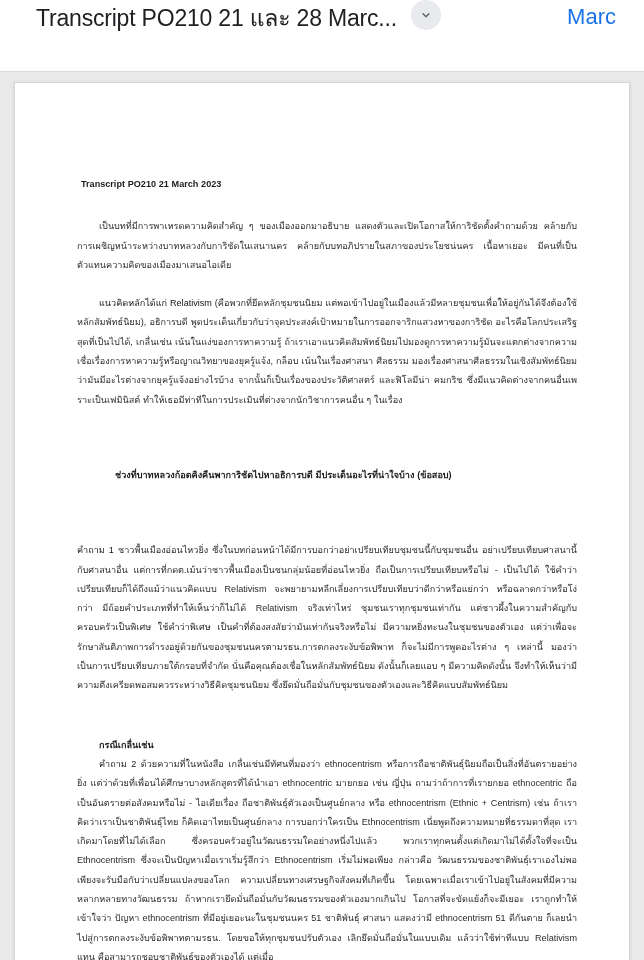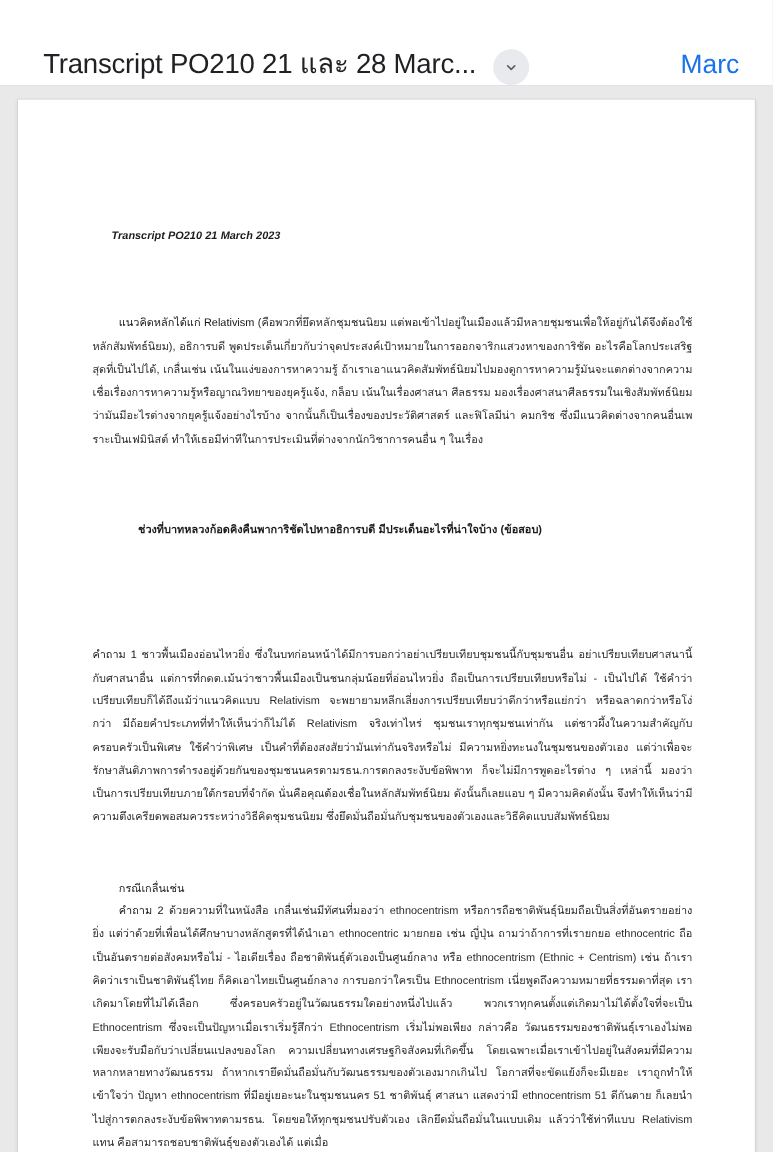--- a/index.html
+++ b/index.html
@@ -13,21 +13,21 @@
     font-family: "Liberation Sans", "DejaVu Sans", sans-serif;
     -webkit-font-smoothing: antialiased;
   }
 
   
   #topbar {
     position: relative;
     height: 72px;
     background: #ffffff;
     display: flex;
-    align-items: flex-end;
+    align-items: flex-start;
     padding: 0 20px 0 36px;
     border-bottom: 1px solid #dadce0;
   }
   #doc-title {
     flex: 0 1 auto;
     font-size: 23px;
     color: #202124;
     letter-spacing: -0.2px;
     white-space: nowrap;
     overflow: hidden;
@@ -84,42 +84,41 @@
     font-size: 9.1px;
     line-height: 19.3px;
     color: #2a2a2a;
     text-align: justify;
     text-justify: inter-word;
     word-spacing: 0.2px;
   }
   .hdr {
     font-weight: bold;
     color: #1b1b1b;
-    margin: 16px;
-    font-style: italic;
+    margin: 4px;
   }
   .hdr + .hdr { margin-top: 1px; }
 
   .para {
     margin: 0;
     text-indent: 22px;
   }
-  .para-noindent { text-indent: 0; margin-top: 29px; }
+  .para-noindent { text-indent: 0; }
 
   .spacer-sm { height: 19px; }
   .spacer-lg { height: 21px; }
 
   .sec-head {
     font-weight: bold;
     color: #1b1b1b;
     margin: 16px;
     text-indent: 22px;
   }
   .sub-head {
-    font-weight: normal;
+    font-weight: bold;
     color: #1b1b1b;
     margin: 0;
     text-indent: 22px;
   }
   b, strong { font-weight: normal; color: #141414; }
 
   .scroll-track {
     position: absolute;
     top: 0;
     right: 0;
@@ -146,20 +145,21 @@
 <div id="doc-viewport">
   <div id="page">
 
     <div class="doc-text">
 
       <div class="hdr">Transcript PO210 21 March 2023</div>
 
 
       <div class="spacer-sm"></div>
 
+      <p class="para">เป็นบทที่มีการพาเหรดความคิดสำคัญ ๆ ของเมืองออกมาอธิบาย แสดงตัวและเปิดโอกาสให้การิชัดตั้งคำถามด้วย คล้ายกับการเผชิญหน้าระหว่างบาทหลวงกับการิชัดในเสนานคร คล้ายกับบทอภิปรายในสภาของประโยชน่นคร เนื้อหาเยอะ มีคนที่เป็นตัวแทนความคิดของเมืองมาเสนอไอเดีย</p>
 
       <div class="spacer-sm"></div>
 
       <p class="para"><b>แนวคิดหลักได้แก่ Relativism</b><span> (คือพวกที่ยึดหลักชุมชนนิยม แต่พอเข้าไปอยู่ในเมืองแล้วมีหลายชุมชนเพื่อให้อยู่กันได้จึงต้องใช้หลักสัมพัทธ์นิยม), อธิการบดี พูดประเด็นเกี่ยวกับว่าจุดประสงค์เป้าหมายในการออกจาริกแสวงหาของการิชัด อะไรคือโลกประเสริฐสุดที่เป็นไปได้, เกลื่นเช่น เน้นในแง่ของการหาความรู้ ถ้าเราเอาแนวคิดสัมพัทธ์นิยมไปมองดูการหาความรู้มันจะแตกต่างจากความเชื่อเรื่องการหาความรู้หรือญาณวิทยาของยุครู้แจ้ง, กล็อบ เน้นในเรื่องศาสนา ศีลธรรม มองเรื่องศาสนาศีลธรรมในเชิงสัมพัทธ์นิยม ว่ามันมีอะไรต่างจากยุครู้แจ้งอย่างไรบ้าง จากนั้นก็เป็นเรื่องของประวัติศาสตร์ และฟิโลมีน่า คมกริช ซึ่งมีแนวคิดต่างจากคนอื่นเพราะเป็นเฟมินิสต์ ทำให้เธอมีท่าทีในการประเมินที่ต่างจากนักวิชาการคนอื่น ๆ ในเรื่อง</span></p>
 
       <div class="spacer-lg"></div>
       <div class="spacer-sm"></div>
 
       <p class="sec-head">ช่วงที่บาทหลวงก้อดคิงคืนพาการิชัดไปหาอธิการบดี มีประเด็นอะไรที่น่าใจบ้าง (ข้อสอบ)</p>
 

